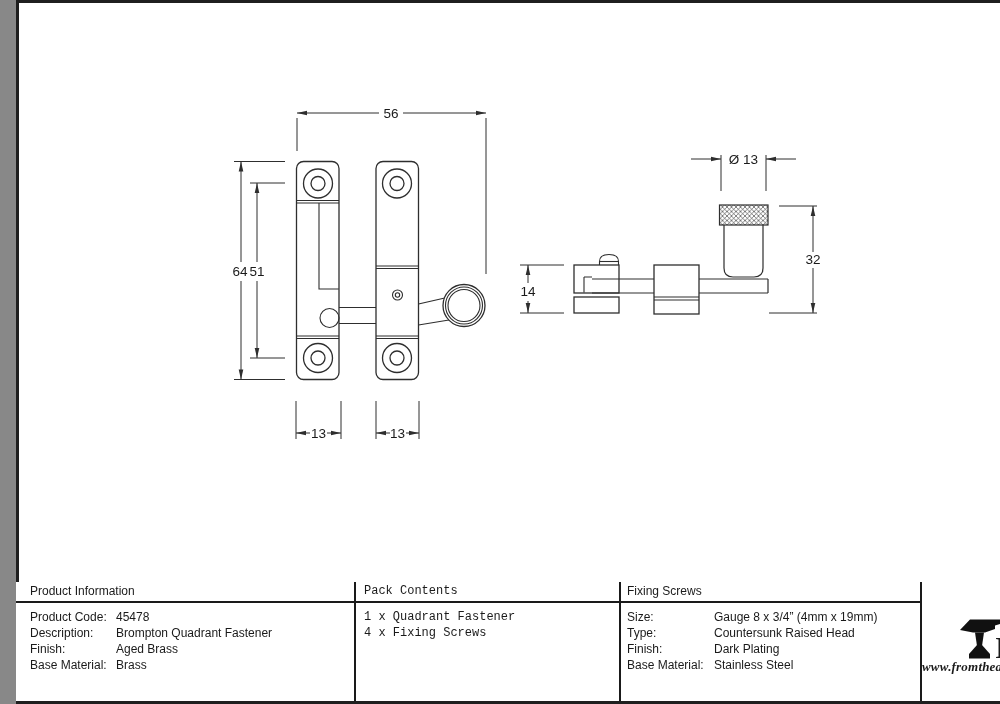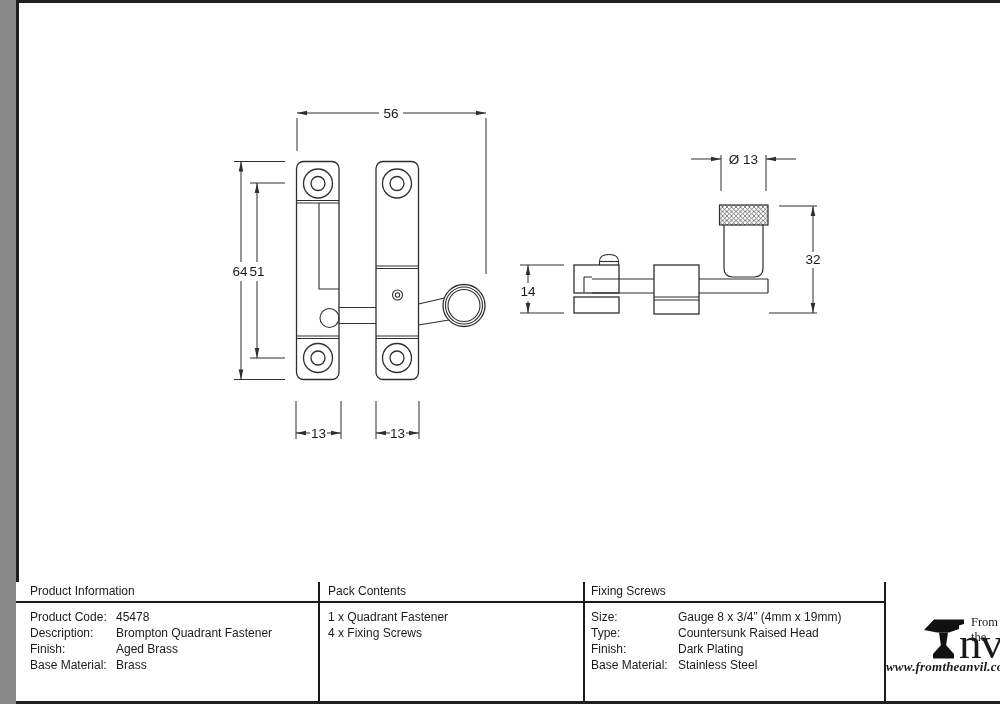--- a/index.html
+++ b/index.html
@@ -13,22 +13,22 @@
   .notebar{
     position:absolute;top:556px;left:0;width:1000px;height:26px;box-sizing:border-box;
     border-top:2px solid #1a1a1a;border-bottom:2px solid #1a1a1a;
     font-size:12.5px;line-height:22px;padding-left:14px;background:#fff;
   }
   .spec-table{
     position:absolute;top:582px;left:0;width:1000px;height:119px;box-sizing:border-box;
     display:flex;background:#fff;font-size:12px;
   }
   .col{box-sizing:border-box;border-right:2px solid #1a1a1a;}
-  .col1{width:304px;}
-  .col2{width:265px;}
+  .col1{width:340px;}
+  .col2{width:265px;font-family:Liberation Mono, monospace;}
   .col3{width:301px;}
   .col4{flex:1;border-right:none;position:relative;}
   .col .hdr{
     height:21px;box-sizing:border-box;border-bottom:2px solid #1a1a1a;
     line-height:19px;white-space:nowrap;
   }
   .col1 .hdr,.col1 .body{padding-left:14px;}
   .col2 .hdr,.col2 .body{padding-left:8px;}
   .col3 .hdr,.col3 .body{padding-left:6px;}
   .body{padding-top:6px;}

